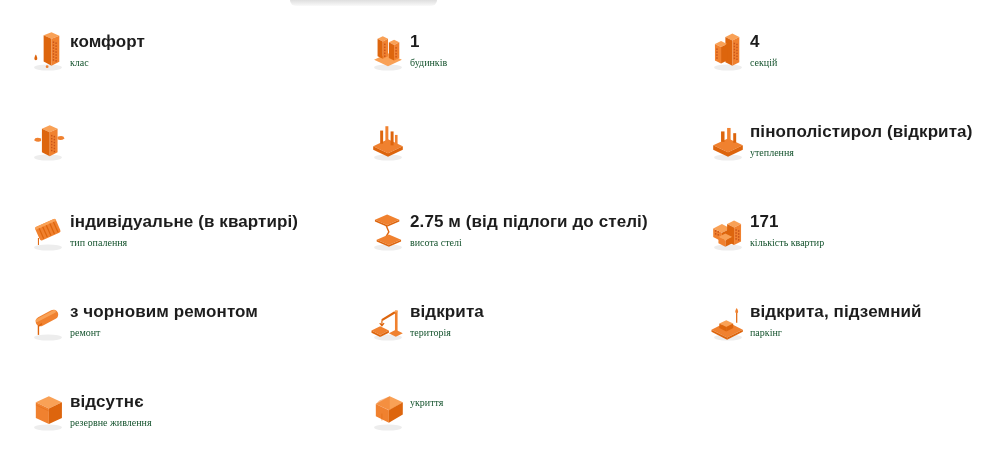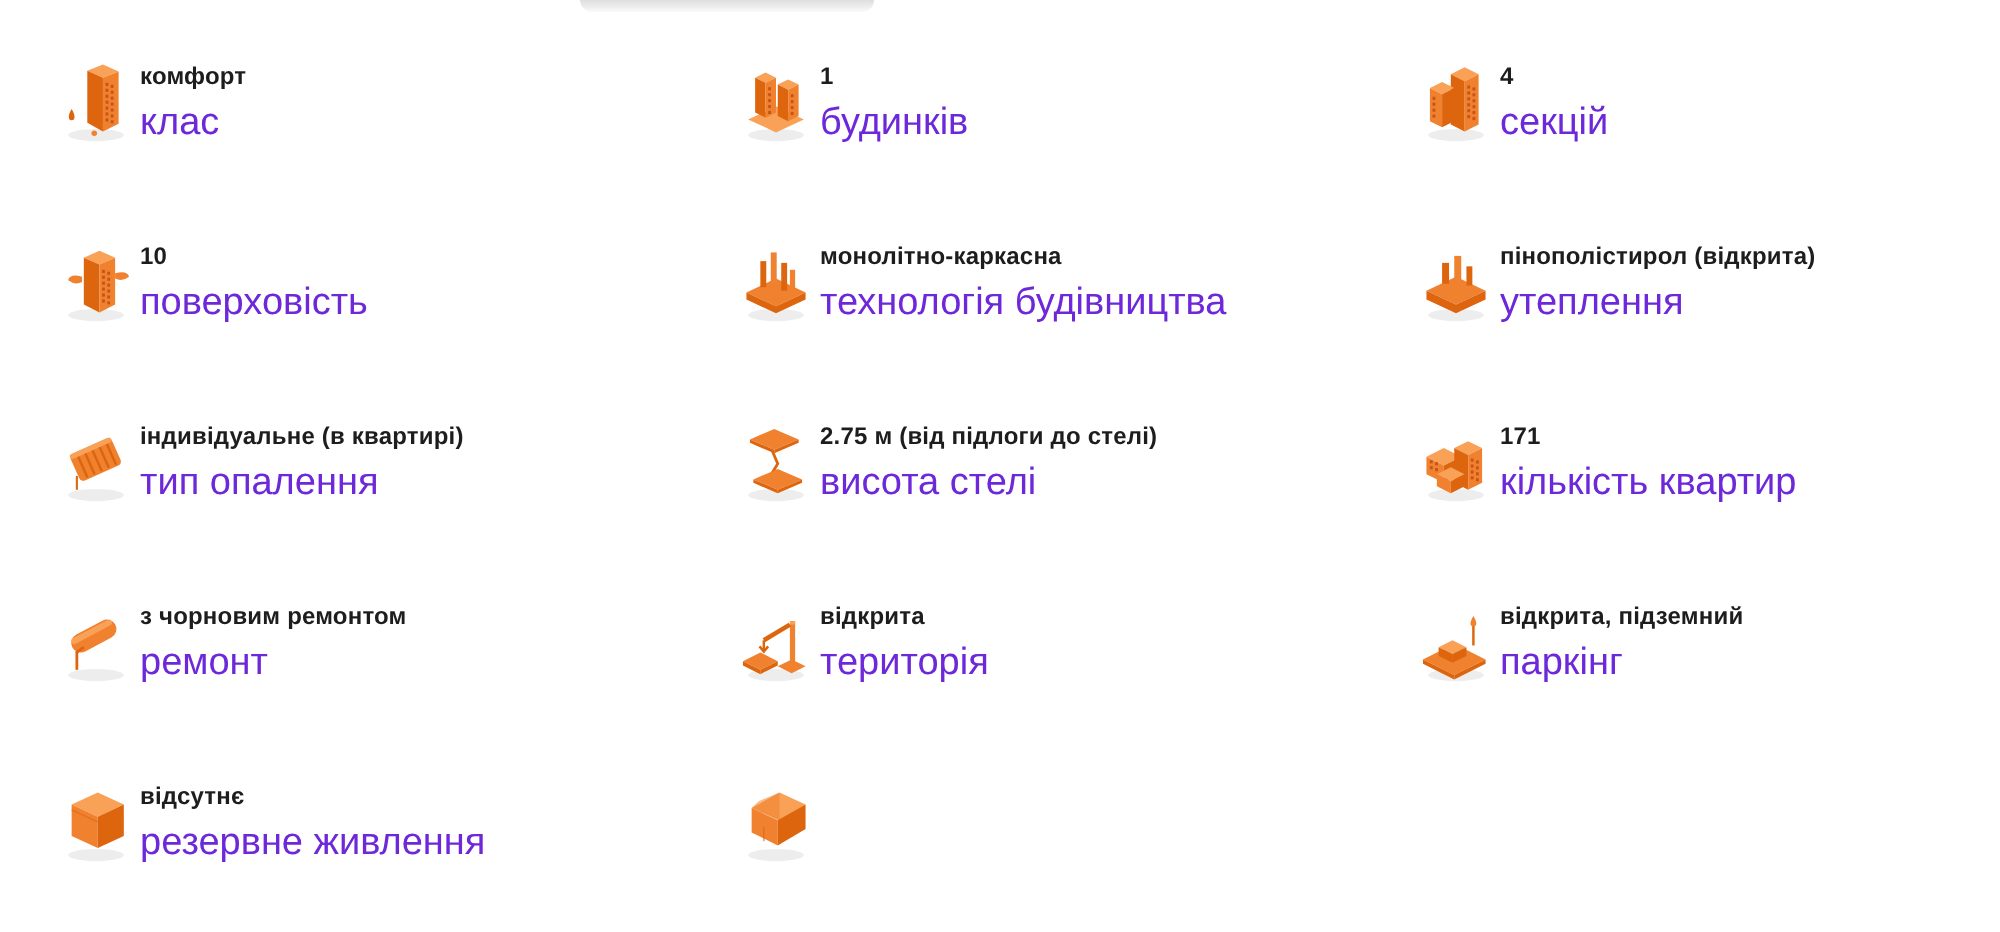--- a/index.html
+++ b/index.html
@@ -14,24 +14,24 @@
   }
   .grid{
     position:absolute;left:28px;top:28px;
     display:grid;grid-template-columns:340px 340px 292px;grid-auto-rows:90px;
   }
   .feature{display:flex;align-items:flex-start;}
   .ficon{width:42px;height:48px;flex:0 0 42px;}
   .ficon svg{width:40px;height:46px;display:block;}
   .ftxt{padding-top:4px;}
   .value{
-    font-size:12px;font-weight:700;color:#1d1d1d;line-height:1.15;
+    font-size:17px;font-weight:700;color:#1d1d1d;line-height:1.15;
     letter-spacing:.1px;white-space:nowrap;
   }
-  .label{font-size:19px;font-weight:400;color:#6d28d9;margin-top:5px;white-space:nowrap;}
+  .label{font-size:10px;font-weight:400;color:#14532d;margin-top:5px;white-space:nowrap;font-family:Liberation Serif, serif;}
 </style>
 </head>
 <body>
 
 <div class="top-pill"></div>
 
 <div class="grid" id="features-grid">
   <div class="feature">
     <span class="ficon">
         <svg viewBox="0 0 46 50" xmlns="http://www.w3.org/2000/svg">
@@ -141,43 +141,35 @@
           <rect x="26.5" y="28.2" width="1.6" height="1.8" fill="#C8531A"></rect>
           <rect x="29.5" y="29.3" width="1.6" height="1.8" fill="#C8531A"></rect>
           <rect x="26.5" y="31.6" width="1.6" height="1.8" fill="#C8531A"></rect>
           <rect x="29.5" y="32.7" width="1.6" height="1.8" fill="#C8531A"></rect>
           <rect x="26.5" y="35" width="1.6" height="1.8" fill="#C8531A"></rect>
           <rect x="29.5" y="36.1" width="1.6" height="1.8" fill="#C8531A"></rect>
           <path d="M15 22 q-7 -2 -8 2 q4 3 8 1 Z" fill="#F0812F"></path>
           <path d="M34 20 q7 -2 8 2 q-4 3 -8 1 Z" fill="#F0812F"></path>
         </svg>
       </span>
-    <div class="ftxt">
-      <div class="value">10</div>
-      <div class="label">поверховість</div>
-    </div>
   </div>
 
   <div class="feature">
     <span class="ficon">
         <svg viewBox="0 0 46 50" xmlns="http://www.w3.org/2000/svg">
           <ellipse cx="23" cy="44" rx="16" ry="3.5" fill="#ededed"></ellipse>
           <polygon points="6,31 23,23 40,31 23,39" fill="#F0812F"></polygon>
           <polygon points="6,31 6,35 23,43 23,39" fill="#DD650D"></polygon>
           <polygon points="23,39 40,31 40,35 23,43" fill="#DD650D"></polygon>
           <rect x="14" y="13" width="3.4" height="15" fill="#DD650D"></rect>
           <rect x="20" y="8" width="3.4" height="20" fill="#F0812F"></rect>
           <rect x="26" y="14" width="3.4" height="16" fill="#DD650D"></rect>
           <rect x="31" y="18" width="3" height="13" fill="#F0812F"></rect>
         </svg>
       </span>
-    <div class="ftxt">
-      <div class="value">монолітно-каркасна</div>
-      <div class="label">технологія будівництва</div>
-    </div>
   </div>
 
 
   <div class="feature">
     <span class="ficon">
         <svg viewBox="0 0 46 50" xmlns="http://www.w3.org/2000/svg">
           <ellipse cx="23" cy="44" rx="16" ry="3.5" fill="#ededed"></ellipse>
           <polygon points="6,30 23,22 40,30 23,38" fill="#F0812F"></polygon>
           <polygon points="6,30 6,35 23,43 23,38" fill="#DD650D"></polygon>
           <polygon points="23,38 40,30 40,35 23,43" fill="#DD650D"></polygon>
@@ -345,15 +337,16 @@
         <svg viewBox="0 0 46 50" xmlns="http://www.w3.org/2000/svg">
           <ellipse cx="23" cy="44" rx="16" ry="3.5" fill="#ededed"></ellipse>
           <polygon points="9,17 25,8 40,15 25,24" fill="#F9A156"></polygon>
           <polygon points="9,17 9,31 24,38.5 24,24" fill="#F0812F"></polygon>
           <polygon points="24,24 40,15 40,29 24,38.5" fill="#DD650D"></polygon>
           <polygon points="9,17 13,13 25,8 25,24 24,24" fill="#F0812F" opacity="0.55"></polygon>
           <line x1="16" y1="28" x2="16" y2="36" stroke="#DD650D" stroke-width="1" opacity="0.6"></line>
         </svg>
       </span>
     <div class="ftxt">
+      <div class="label">укриття</div>
     </div>
   </div>
 </div>
 
 </body></html>

